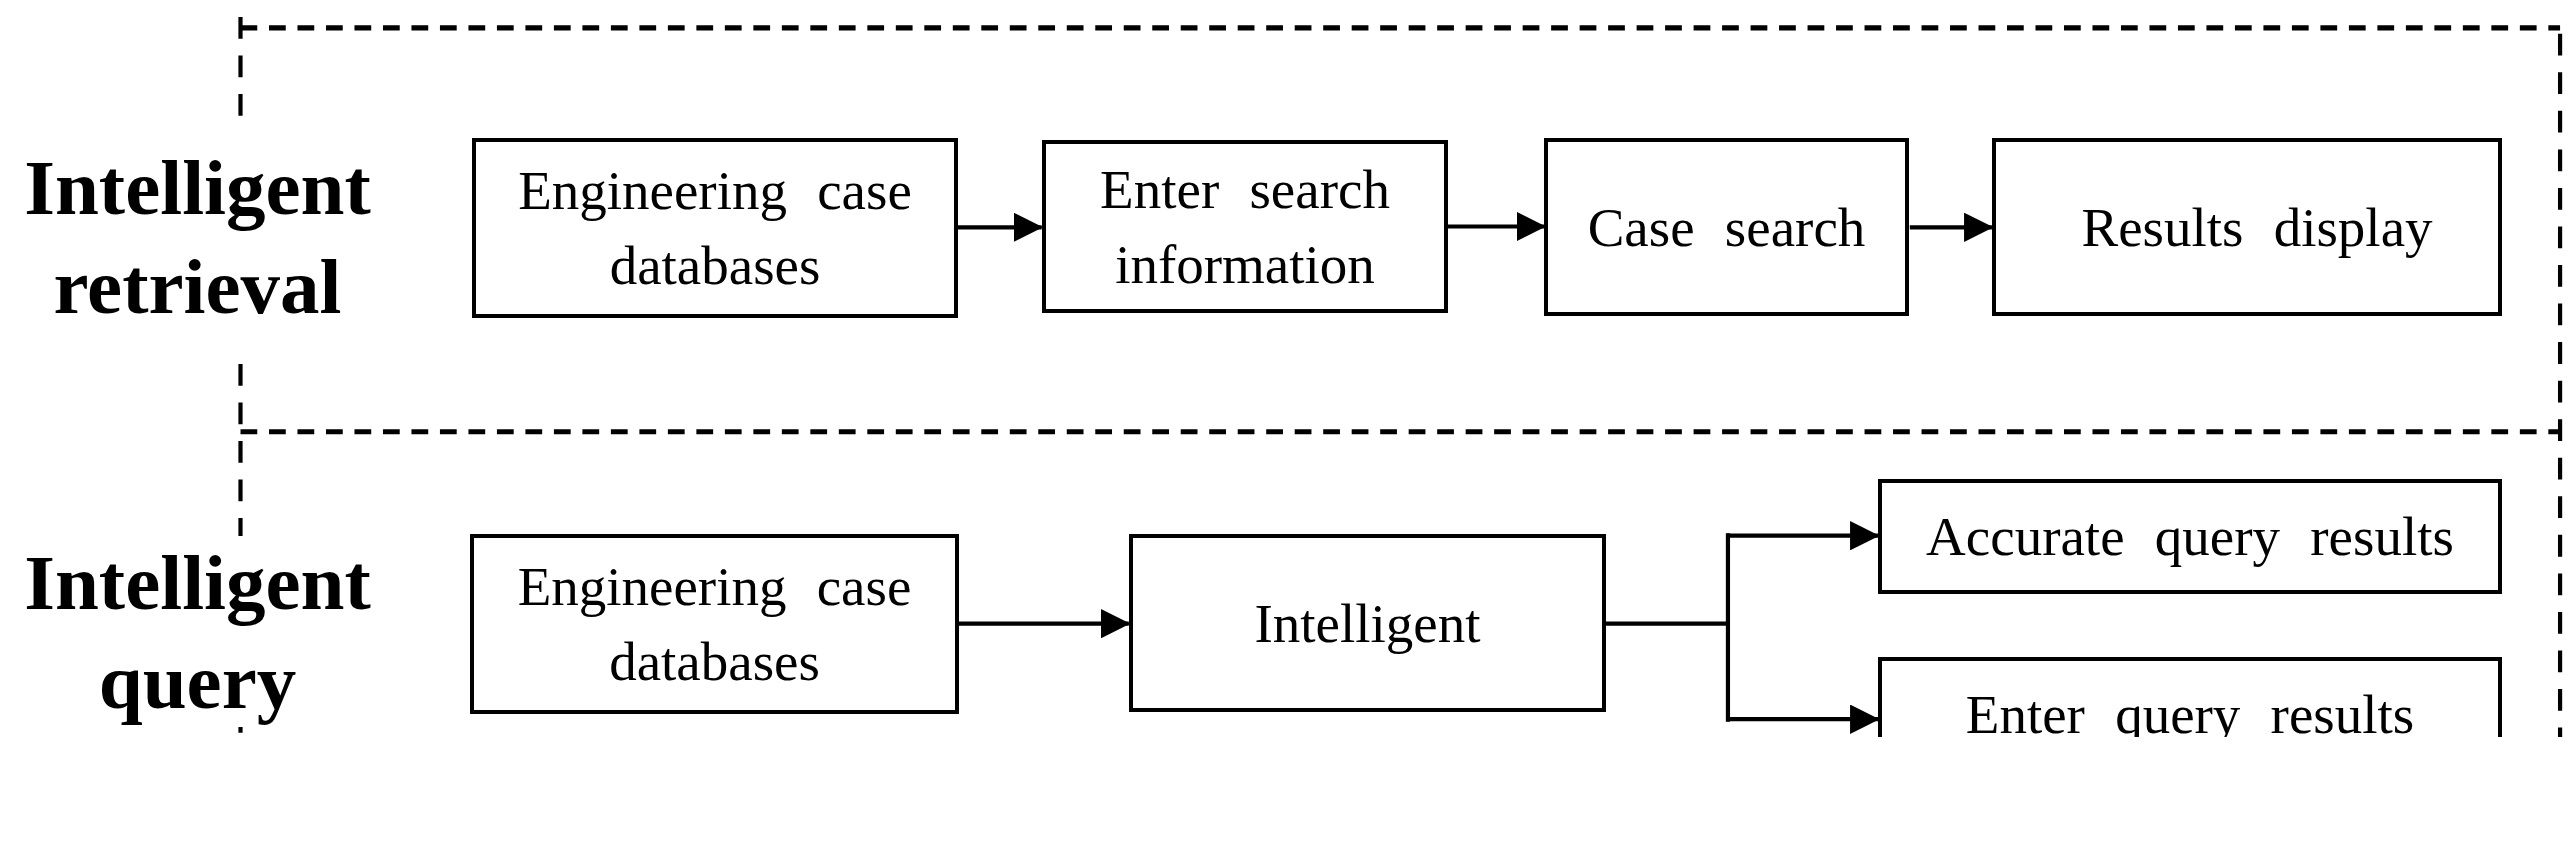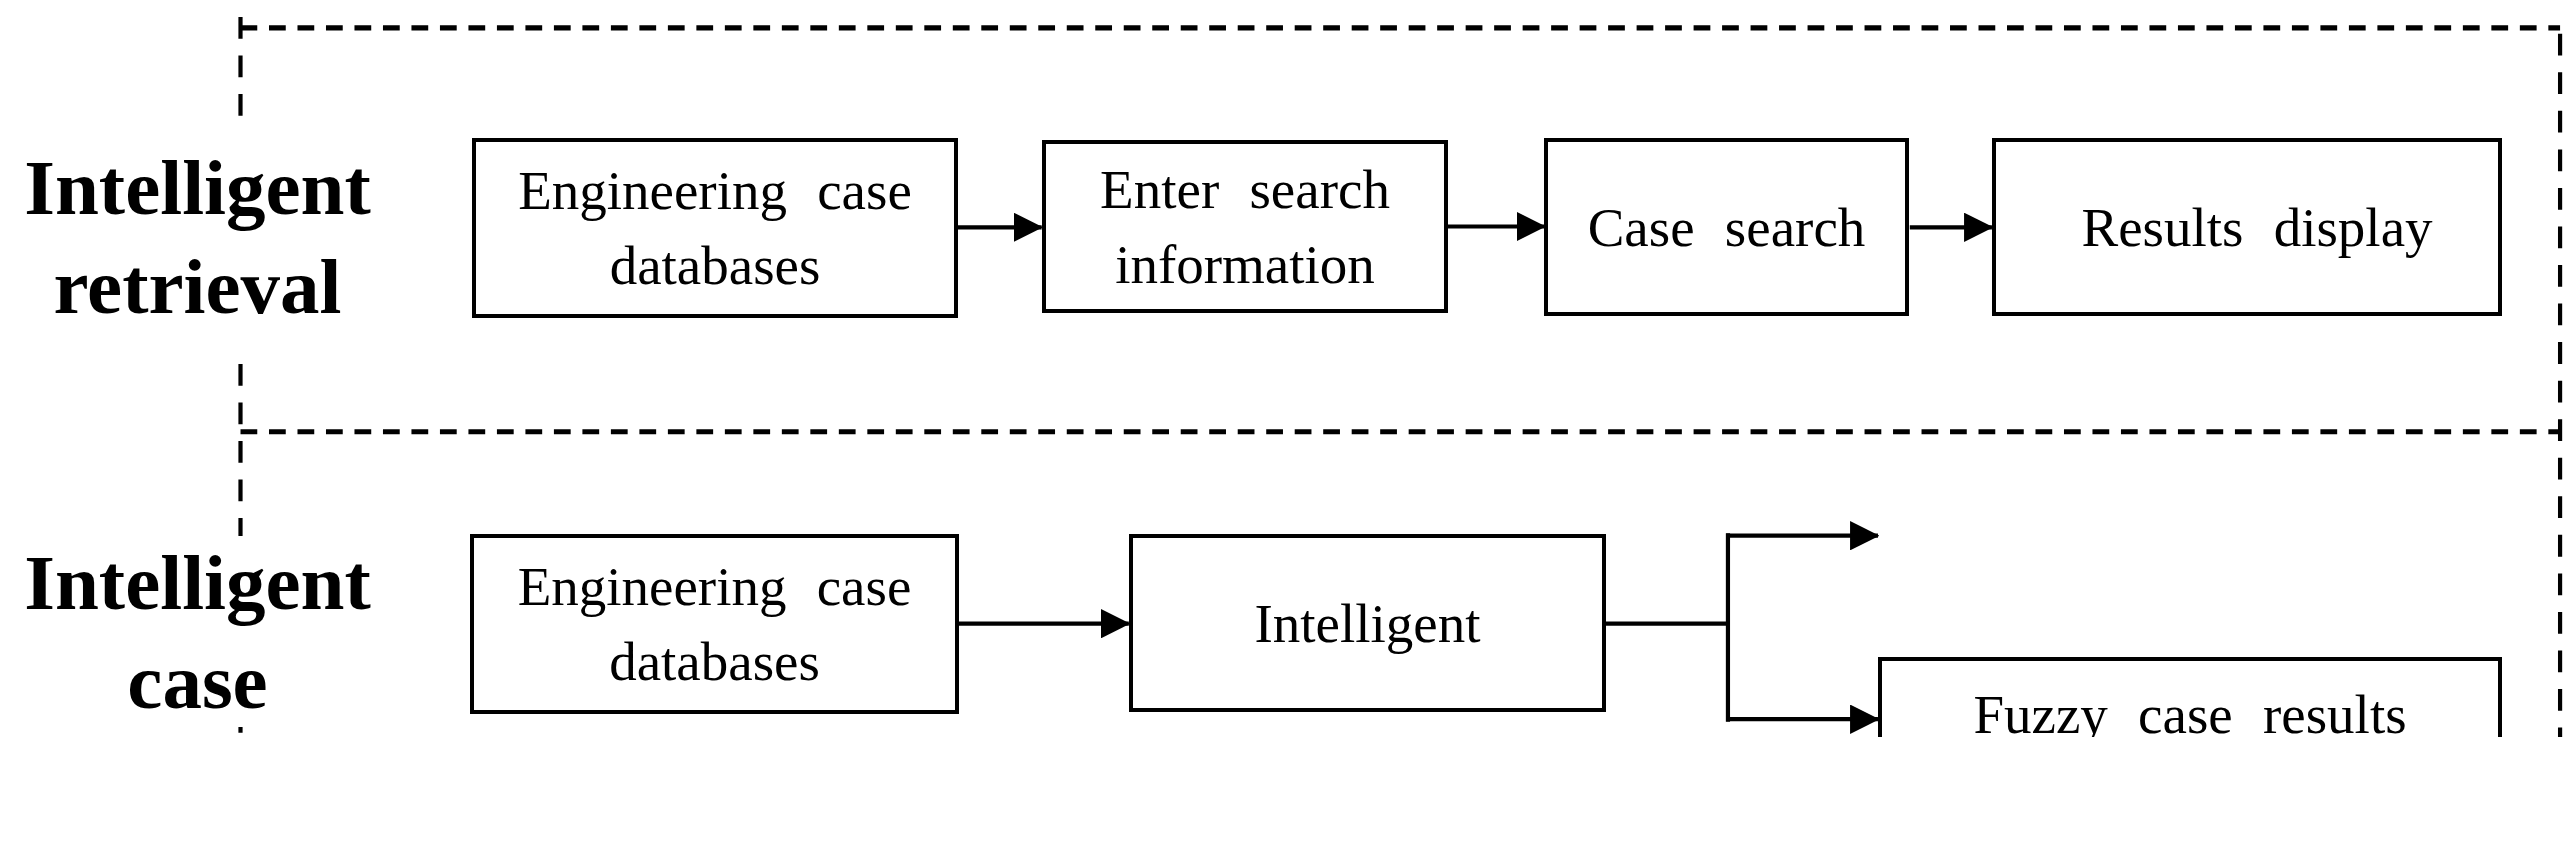--- a/index.html
+++ b/index.html
@@ -66,21 +66,21 @@
     <path class="conn" marker-end="url(#arrow)" d="M2060 639 H2241"></path>
     <path class="conn" marker-end="url(#arrow)" d="M2060 858 H2241"></path>
   </svg>
 
   <div class="section-label label1">
     <div>Intelligent</div>
     <div>retrieval</div>
   </div>
   <div class="section-label label2">
     <div>Intelligent</div>
-    <div>case</div>
+    <div>query</div>
   </div>
 
   <div class="flow-box b1">
     <div>Engineering case</div>
     <div>databases</div>
   </div>
   <div class="flow-box b3">
     <div>Case search</div>
   </div>
   <div class="flow-box b2">
@@ -91,18 +91,21 @@
     <div>Results display</div>
   </div>
 
   <div class="flow-box b5">
     <div>Engineering case</div>
     <div>databases</div>
   </div>
   <div class="flow-box b6">
     <div>Intelligent</div>
   </div>
+  <div class="flow-box b7">
+    <div>Accurate query results</div>
+  </div>
   <div class="flow-box b8">
-    <div>Fuzzy case results</div>
+    <div>Enter query results</div>
   </div>
 
 </div>
 
 
 </body></html>

